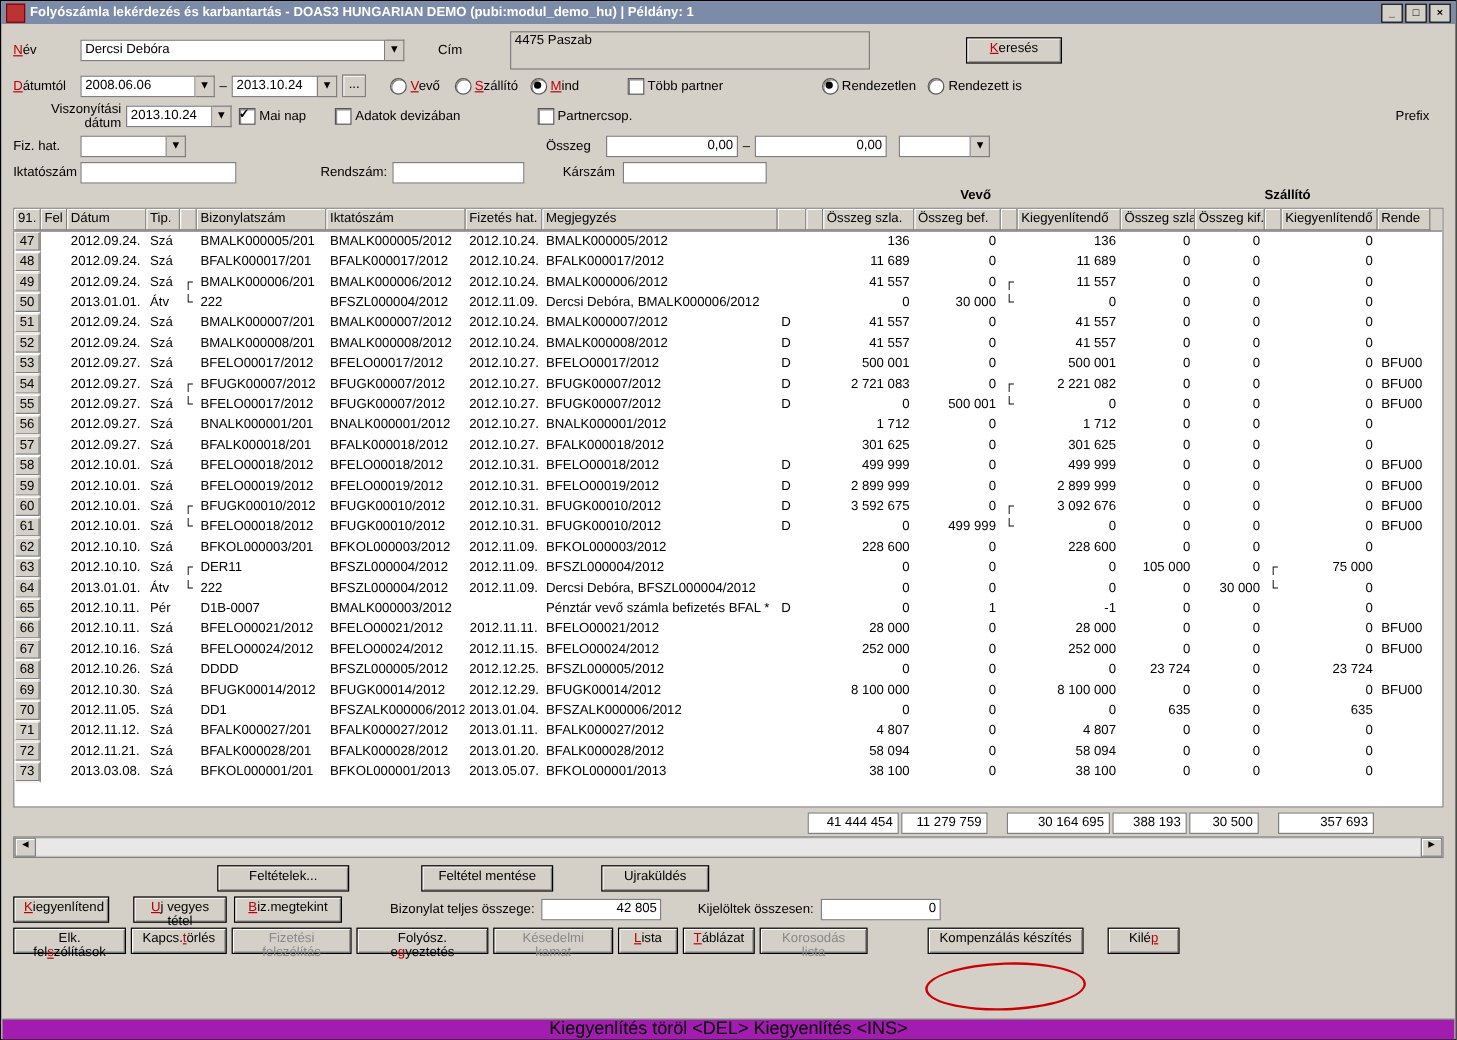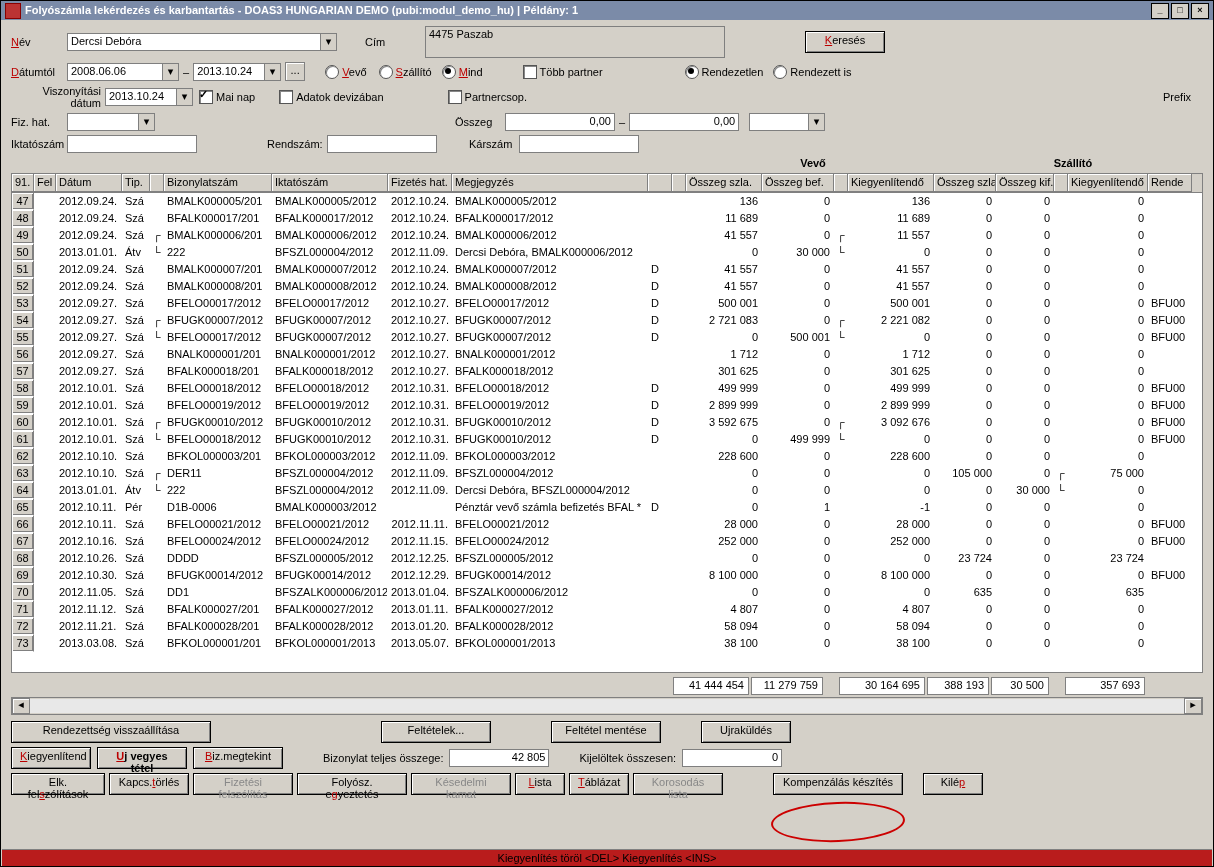--- a/index.html
+++ b/index.html
@@ -30,21 +30,21 @@
   .gbody{overflow-y:scroll;overflow-x:hidden;height:480px;}
   .gr{display:flex;height:17px;line-height:17px;}
   .gc{border-right:1px solid transparent;padding:0 3px;box-sizing:border-box;overflow:hidden;white-space:nowrap;font-size:11px;}
   .gc.num{text-align:right;}
   .rowhdr{background:#d4d0c8;border-right:1px solid #808080;border-bottom:1px solid #fff;box-shadow:inset 1px 1px #fff,inset -1px -1px #808080;text-align:center;}
   .totals{display:flex;margin-top:4px;}
   .totbox{background:#fff;border:1px solid #808080;height:18px;box-sizing:border-box;text-align:right;padding:1px 4px;margin-left:2px;}
   .hscroll{display:flex;align-items:center;background:#d4d0c8;height:16px;border:1px solid #808080;margin-top:2px;}
   .hscroll .ar{width:16px;height:14px;background:#d4d0c8;border:1px solid #808080;box-shadow:inset 1px 1px #fff;text-align:center;line-height:10px;}
   .footer{margin-top:6px;}
-  .statusbar{background:#b91c1c;border-top:1px solid #808080;text-align:center;height:16px;line-height:16px;font-size:11px;position:absolute;bottom:0;left:1px;right:1px;}
+  .statusbar{background:#a21caf;border-top:1px solid #808080;text-align:center;height:16px;line-height:16px;font-size:15px;position:absolute;bottom:0;left:1px;right:1px;}
   .ellipse{position:absolute;border:2px solid #c00;border-radius:50%;width:130px;height:36px;left:770px;bottom:24px;pointer-events:none;transform:rotate(-2deg);}
 </style>
 </head>
 <body>
 
 <div class="window">
   <div class="titlebar">
     <div class="ticon"></div>
     <span>Folyószámla lekérdezés és karbantartás - DOAS3 HUNGARIAN DEMO (pubi:modul_demo_hu) | Példány: 1</span>
     <div class="spacer"></div>
@@ -574,21 +574,21 @@
             <div class="gc" style="width: 14px;">└</div>
             <div class="gc num" style="width: 80px;">0</div>
             <div class="gc" style="width: 44px;"></div>
           </div>
           <div class="gr">
             <div class="gc rowhdr" style="width: 22px;">65</div>
             <div class="gc" style="width: 22px;"></div>
             <div class="gc" style="width: 66px;">2012.10.11.</div>
             <div class="gc" style="width: 28px;">Pér</div>
             <div class="gc" style="width: 14px;"></div>
-            <div class="gc" style="width: 108px;">D1B-0006</div>
+            <div class="gc" style="width: 108px;">D1B-0007</div>
             <div class="gc" style="width: 116px;">BMALK000003/2012</div>
             <div class="gc" style="width: 64px;"></div>
             <div class="gc" style="width: 196px;">Pénztár vevő számla befizetés  BFAL *</div>
             <div class="gc" style="width: 24px;">D</div>
             <div class="gc" style="width: 14px;"></div>
             <div class="gc num" style="width: 76px;">0</div>
             <div class="gc num" style="width: 72px;">1</div>
             <div class="gc" style="width: 14px;"></div>
             <div class="gc num" style="width: 86px;">-1</div>
             <div class="gc num" style="width: 62px;">0</div>
@@ -788,31 +788,30 @@
       <div class="totbox" style="width:80px;">357 693</div>
     </div>
     <div class="hscroll">
       <div class="ar">◂</div>
       <div style="flex:1;background:#e8e8e8;height:14px;"></div>
       <div class="ar">▸</div>
     </div>
 
     <div class="footer">
       <div class="row">
-        <div class="btn" style="width:200px;">Rendezettség visszaállítása</div>
         <div style="width:170px;"></div>
         <div class="btn" style="width:110px;">Feltételek...</div>
         <div style="width:60px;"></div>
         <div class="btn" style="width:110px;">Feltétel mentése</div>
         <div style="width:40px;"></div>
         <div class="btn" style="width:90px;">Ujraküldés</div>
       </div>
       <div class="row">
         <div class="btn" style="width:80px;"><span class="redkey">K</span>iegyenlítend</div>
-        <div class="btn" style="width:90px;margin-left:6px;font-weight:bold;"><span class="redkey">U</span>j vegyes tétel</div>
+        <div class="btn" style="width:78px;margin-left:20px;"><span class="redkey">U</span>j vegyes tétel</div>
         <div class="btn" style="width:90px;margin-left:6px;"><span class="redkey">B</span>iz.megtekint</div>
         <div style="width:40px;"></div>
         <div class="lbl">Bizonylat teljes összege:</div>
         <div class="input" style="width:100px;text-align:right;margin-left:6px;">42 805</div>
         <div style="width:30px;"></div>
         <div class="lbl">Kijelöltek összesen:</div>
         <div class="input" style="width:100px;text-align:right;margin-left:6px;">0</div>
       </div>
       <div class="row">
         <div class="btn" style="width:94px;">Elk. fel<span class="redkey">s</span>zólítások</div>

